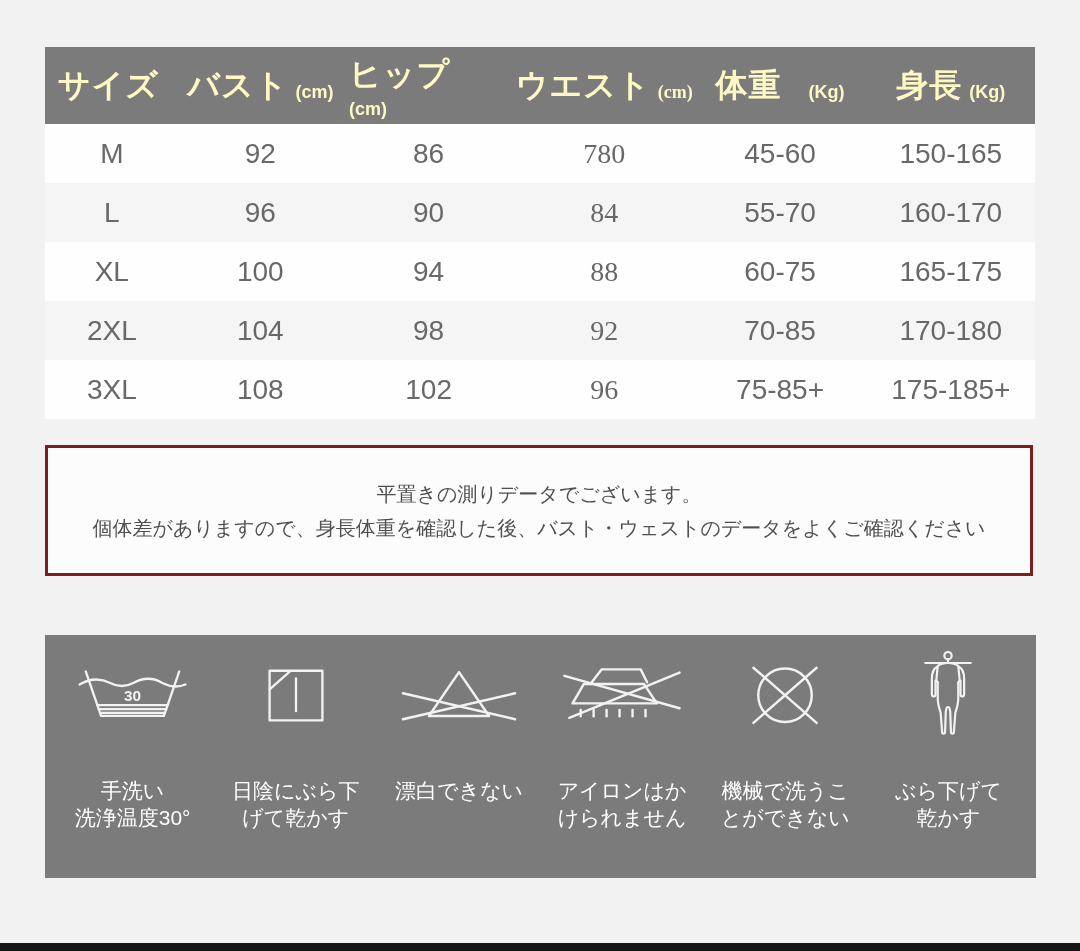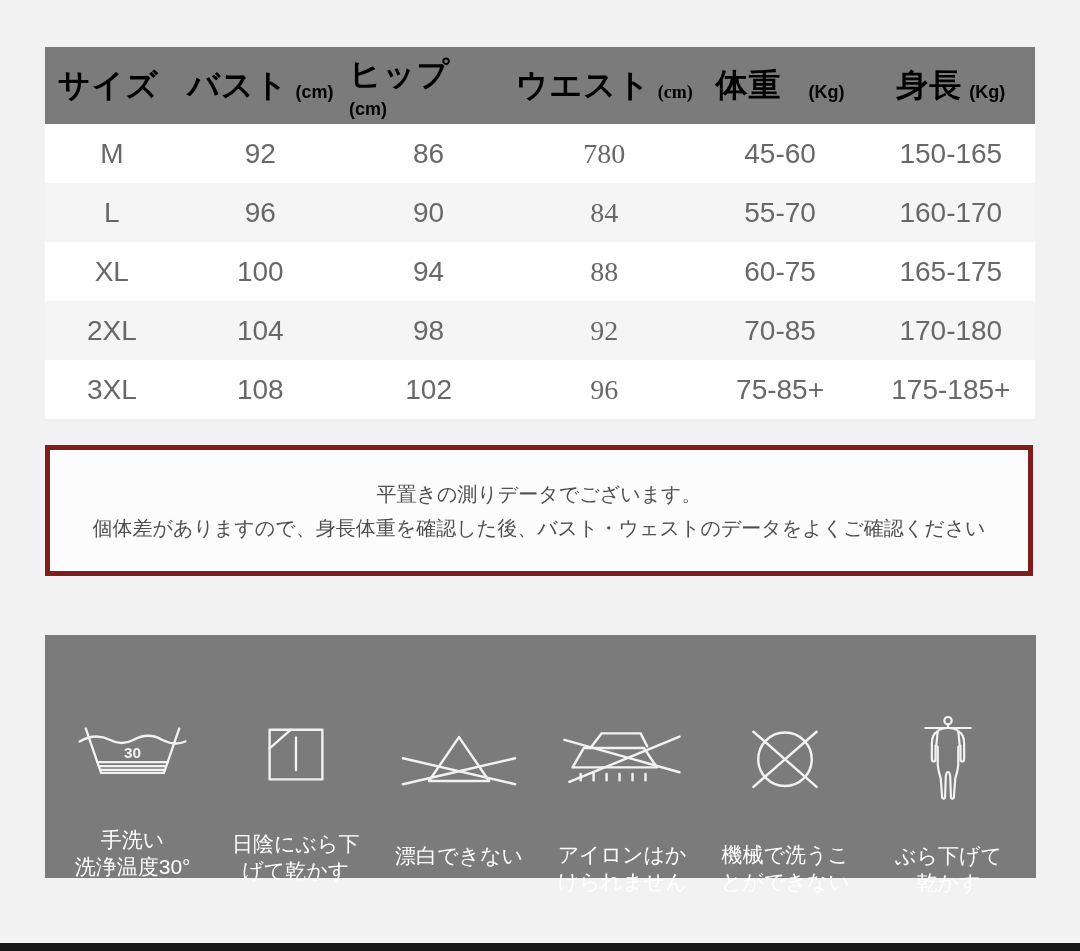--- a/index.html
+++ b/index.html
@@ -6,47 +6,47 @@
   body{
     width:1080px;height:951px;position:relative;overflow:hidden;
     background:#f2f2f2;
     font-family:"Liberation Sans","DejaVu Sans",sans-serif;
     -webkit-font-smoothing:antialiased;
   }
   
   .size-table{position:absolute;left:45px;top:47px;width:990px;}
   .thead{
     display:flex;height:77px;align-items:center;
-    background:#7b7b7b;color:#000000;
+    background:#7b7b7b;color:#fef9c3;
   }
   .trow{display:flex;height:59px;align-items:center;background:#fefefe;color:#686868;font-size:28px;}
   .trow.alt{background:#f5f5f5;}
   .cell{display:flex;align-items:center;justify-content:center;text-align:center;}
   .col-0{width:13.5%;}
   .col-1{width:16.5%;}
   .col-2{width:17.5%;flex-direction:column;}
   .col-3{width:18%;font-family:Liberation Serif, serif;}
   .col-4{width:17.5%;gap:20px;}
   .col-5{width:17%;}
   .hcell{align-items:baseline;font-weight:bold;}
   .h-label{font-size:32px;letter-spacing:1px;}
   .h-unit{font-size:18px;margin-left:7px;position:relative;top:2px;}
   
   .note-box{
     position:absolute;left:45px;top:445px;width:988px;height:131px;
-    background:#fcfcfc;border:5px solid #7f1d1d;box-sizing:border-box;
+    background:#fcfcfc;border:3px solid #7f1d1d;box-sizing:border-box;
     display:flex;flex-direction:column;justify-content:center;
     text-align:center;color:#4f4f4f;font-size:20px;line-height:1.7;
   }
   
   .care-box{
     position:absolute;left:45px;top:635px;width:991px;height:243px;
     background:#7b7b7b;display:flex;padding:0 6px;box-sizing:border-box;
   }
-  .care-item{flex:1;display:flex;flex-direction:column;align-items:center;padding-top:87px;}
+  .care-item{flex:1;display:flex;flex-direction:column;align-items:center;padding-top:22px;}
   .care-icon{height:78px;display:flex;align-items:center;justify-content:center;}
   .care-icon svg{overflow:visible;display:block;}
   .care-label{margin-top:42px;color:#ffffff;font-weight:normal;font-size:21px;line-height:1.3;text-align:center;}
   .care-stroke{stroke:#f2f2f2;stroke-width:3;fill:none;stroke-linecap:round;stroke-linejoin:round;}
   .care-text{fill:#f2f2f2;font-size:20px;font-weight:bold;font-family:"Liberation Sans",sans-serif;}
   
   .bottom-bar{position:absolute;left:0;bottom:0;width:1080px;height:8px;background:#161616;}
 </style>
 </head>
 <body>

